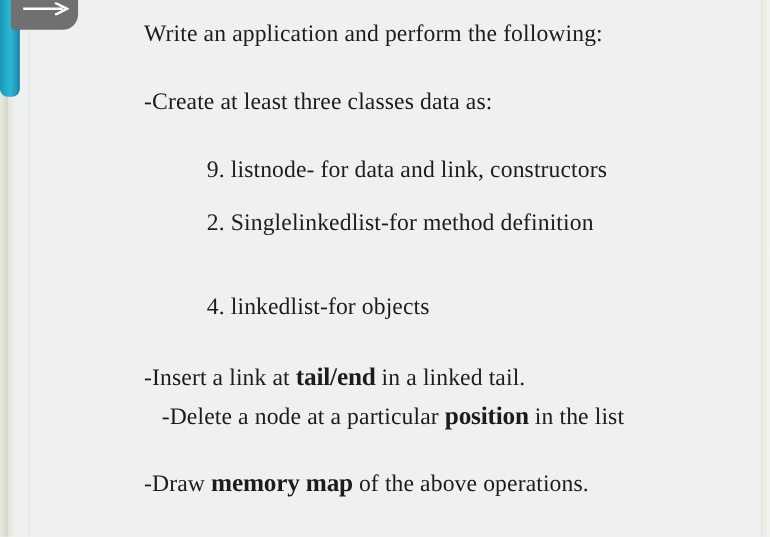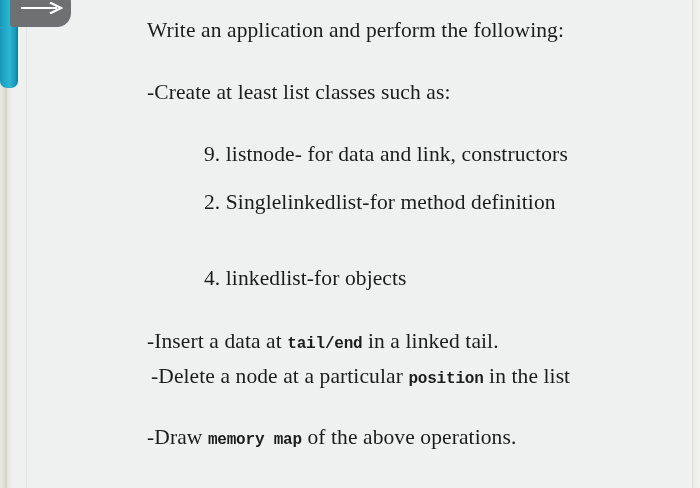--- a/index.html
+++ b/index.html
@@ -116,29 +116,28 @@
     font-size: 21.5px;
     line-height: 1.0;
     letter-spacing: 0.1px;
   }
   .line {
     white-space: nowrap;
   }
   .para {
     position: absolute;
     white-space: nowrap;
-    margin-left: 16px;
   }
   .indent {
     padding-left: 57px;
   }
   b, .bold-sans {
-    font-family: Liberation Mono, monospace;
+    font-family: Liberation Serif, serif;
     font-weight: bold;
-    font-size: 16px;
+    font-size: 23px;
     letter-spacing: -0.2px;
   }
 </style>
 </head>
 <body>
 
 <div id="page">
 
   <div class="spine-strip"></div>
   <div class="spine-line"></div>
@@ -152,33 +151,33 @@
     <svg width="42" height="12" viewBox="0 0 42 12">
       <line x1="0" y1="6" x2="36" y2="6" stroke="#ffffff" stroke-width="2.2"></line>
       <polyline points="29,0.5 40,6 29,11.5" fill="none" stroke="#ffffff" stroke-width="2.2" stroke-linecap="butt" stroke-linejoin="miter"></polyline>
     </svg>
   </div>
 
   <div class="doc-text">
 
     <div class="para line" style="top:20px;left:0;">Write an application and perform the following:</div>
 
-    <div class="para line" style="top:82px;left:0;">-Create at least list classes such as:</div>
+    <div class="para line" style="top:82px;left:0;">-Create at least three classes data as:</div>
 
     <div class="para line indent" style="top:144px;left:0;">9. listnode- for data and link, constructors</div>
 
     <div class="para line indent" style="top:192px;left:0;">2. Singlelinkedlist-for method definition</div>
 
     <div class="para line indent" style="top:268px;left:0;">4. linkedlist-for objects</div>
 
     <div class="para line" style="top:331px;left:0;">
-      <span>-Insert a data at </span><b>tail/end</b><span> in a linked tail.</span>
+      <span>-Insert a link at </span><b>tail/end</b><span> in a linked tail.</span>
     </div>
 
-    <div class="para line" style="top:366px;left:4px;">
+    <div class="para line" style="top:366px;left:16px;">
       <span>-Delete a node at a particular </span><b>position</b><span> in the list</span>
     </div>
 
     <div class="para line" style="top:427px;left:0;text-align:center;">
       <span>-Draw </span><b>memory map</b><span> of the above operations.</span>
     </div>
 
   </div>
 
 </div>

